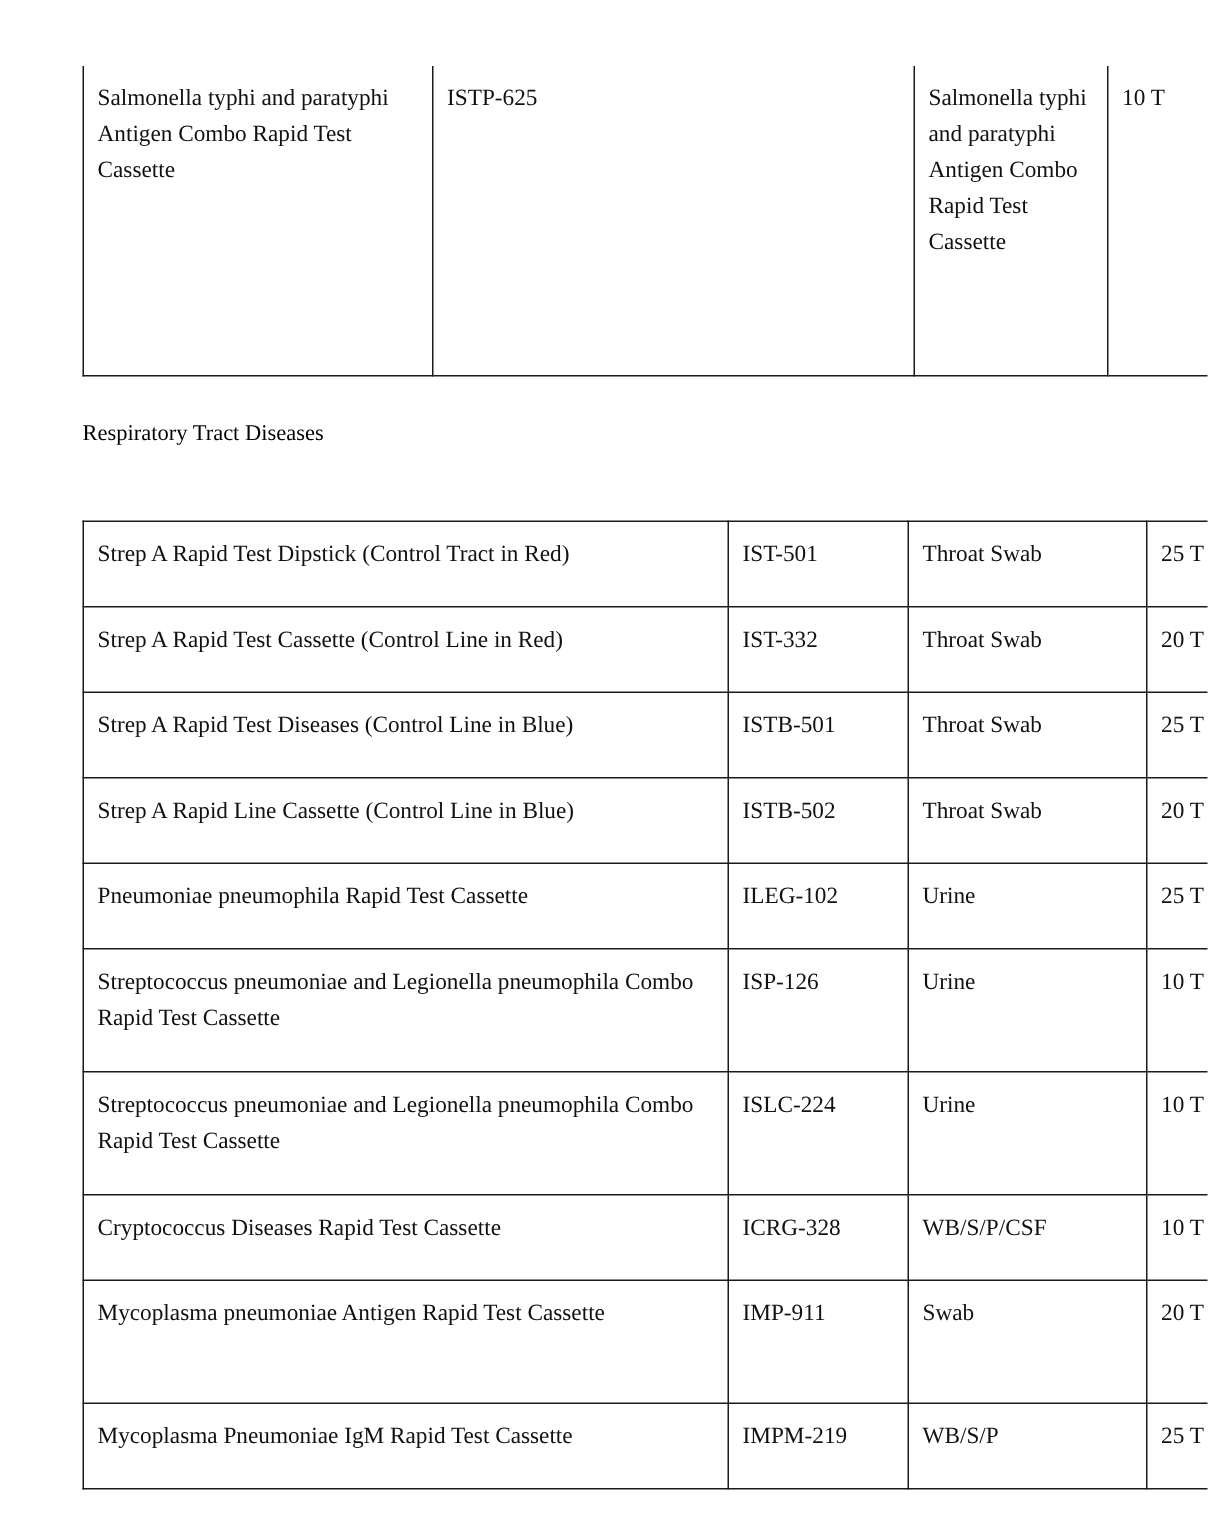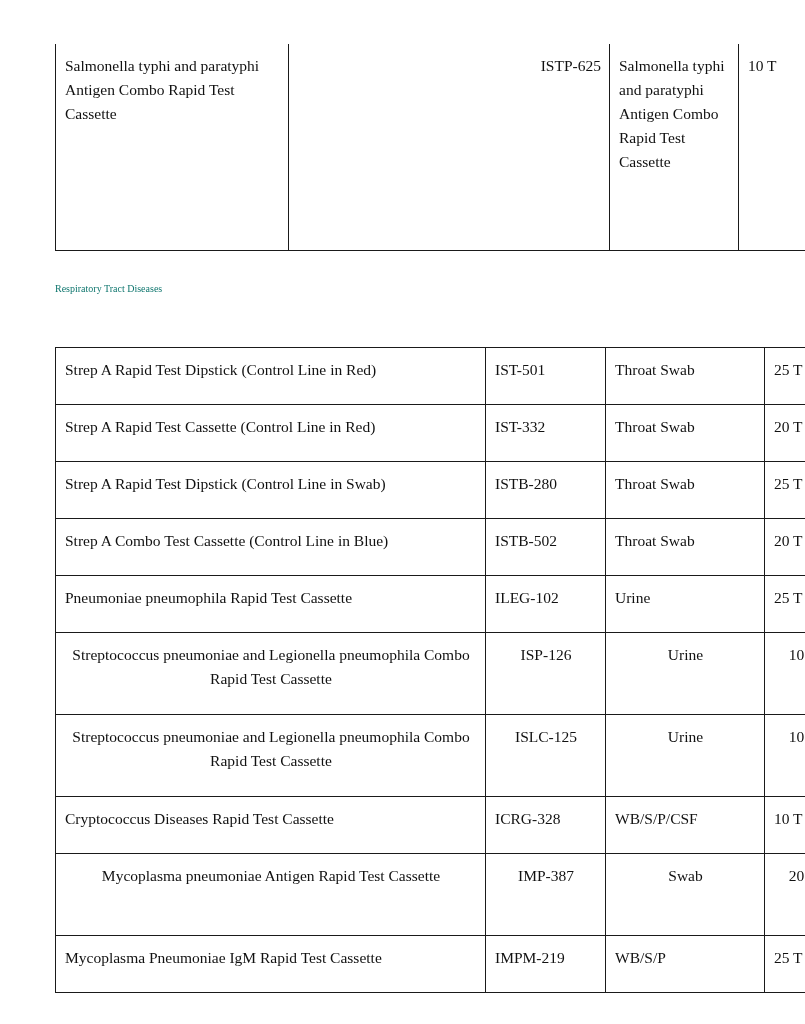--- a/index.html
+++ b/index.html
@@ -47,48 +47,48 @@
   #table-continued {
     left: 55px;
     top: 44px;
     width: 713px;
   }
   #table-continued td {
     border-top: none;
     height: 186px;
   }
   #table-continued td.c1 { width: 215px; }
-  #table-continued td.c2 { width: 303px; text-align: right; }
+  #table-continued td.c2 { width: 303px; }
   #table-continued td.c3 { width: 111px; }
   #table-continued td.c4 { width: 84px;  border-right: 1.4px solid #1a1a1a; }
 
   
   #section-heading {
     position: absolute;
     left: 55px;
     top: 277px;
-    font-size: 10px;
+    font-size: 15px;
     line-height: 24px;
-    color: #0f766e;
+    color: #000000;
     white-space: nowrap;
   }
 
   
   #table-respiratory {
     left: 55px;
     top: 347px;
     width: 713px;
   }
   #table-respiratory td.c1 { width: 412px; }
   #table-respiratory td.c2 { width: 102px; }
   #table-respiratory td.c3 { width: 141px; }
   #table-respiratory td.c4 { width: 58px;  }
 
   #table-respiratory tr.one-line td { height: 36px; }
-  #table-respiratory tr.two-line td { height: 61px; text-align: center; }
+  #table-respiratory tr.two-line td { height: 61px; }
 </style>
 </head>
 <body>
 
 <div class="page">
 
   <table class="doc-table" id="table-continued">
     <tbody>
       <tr>
         <td class="c1">Salmonella typhi and paratyphi Antigen Combo Rapid Test Cassette</td>
@@ -98,42 +98,42 @@
       </tr>
     </tbody>
   </table>
 
   <div id="section-heading">Respiratory Tract Diseases</div>
 
   <table class="doc-table" id="table-respiratory">
     <tbody>
 
       <tr class="one-line">
-        <td class="c1">Strep A Rapid Test Dipstick (Control Line in Red)</td>
+        <td class="c1">Strep A Rapid Test Dipstick (Control Tract in Red)</td>
         <td class="c2">IST-501</td>
         <td class="c3">Throat Swab</td>
         <td class="c4">25 T</td>
       </tr>
 
       <tr class="one-line">
         <td class="c1">Strep A Rapid Test Cassette (Control Line in Red)</td>
         <td class="c2">IST-332</td>
         <td class="c3">Throat Swab</td>
         <td class="c4">20 T</td>
       </tr>
 
       <tr class="one-line">
-        <td class="c1">Strep A Rapid Test Dipstick (Control Line in Swab)</td>
-        <td class="c2">ISTB-280</td>
+        <td class="c1">Strep A Rapid Test Diseases (Control Line in Blue)</td>
+        <td class="c2">ISTB-501</td>
         <td class="c3">Throat Swab</td>
         <td class="c4">25 T</td>
       </tr>
 
       <tr class="one-line">
-        <td class="c1">Strep A Combo Test Cassette (Control Line in Blue)</td>
+        <td class="c1">Strep A Rapid Line Cassette (Control Line in Blue)</td>
         <td class="c2">ISTB-502</td>
         <td class="c3">Throat Swab</td>
         <td class="c4">20 T</td>
       </tr>
 
       <tr class="one-line">
         <td class="c1">Pneumoniae pneumophila Rapid Test Cassette</td>
         <td class="c2">ILEG-102</td>
         <td class="c3">Urine</td>
         <td class="c4">25 T</td>
@@ -141,35 +141,35 @@
 
       <tr class="two-line">
         <td class="c1">Streptococcus pneumoniae and Legionella pneumophila Combo Rapid Test Cassette</td>
         <td class="c2">ISP-126</td>
         <td class="c3">Urine</td>
         <td class="c4">10 T</td>
       </tr>
 
       <tr class="two-line">
         <td class="c1">Streptococcus pneumoniae and Legionella pneumophila Combo Rapid Test Cassette</td>
-        <td class="c2">ISLC-125</td>
+        <td class="c2">ISLC-224</td>
         <td class="c3">Urine</td>
         <td class="c4">10 T</td>
       </tr>
 
       <tr class="one-line">
         <td class="c1">Cryptococcus Diseases Rapid Test Cassette</td>
         <td class="c2">ICRG-328</td>
         <td class="c3">WB/S/P/CSF</td>
         <td class="c4">10 T</td>
       </tr>
 
       <tr class="two-line">
         <td class="c1">Mycoplasma pneumoniae Antigen Rapid Test Cassette</td>
-        <td class="c2">IMP-387</td>
+        <td class="c2">IMP-911</td>
         <td class="c3">Swab</td>
         <td class="c4">20 T</td>
       </tr>
 
       <tr class="one-line">
         <td class="c1">Mycoplasma Pneumoniae IgM Rapid Test Cassette</td>
         <td class="c2">IMPM-219</td>
         <td class="c3">WB/S/P</td>
         <td class="c4">25 T</td>
       </tr>

